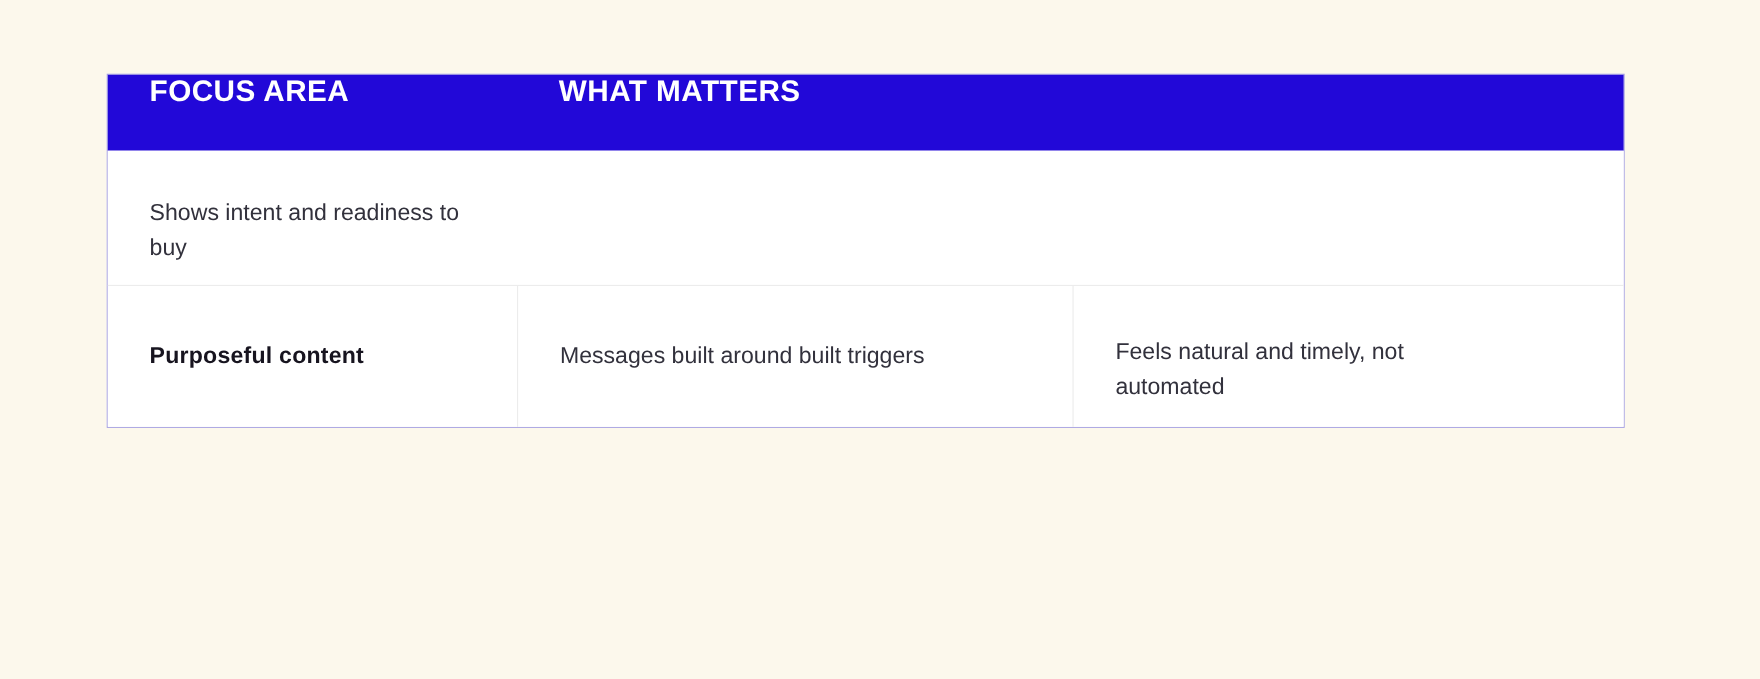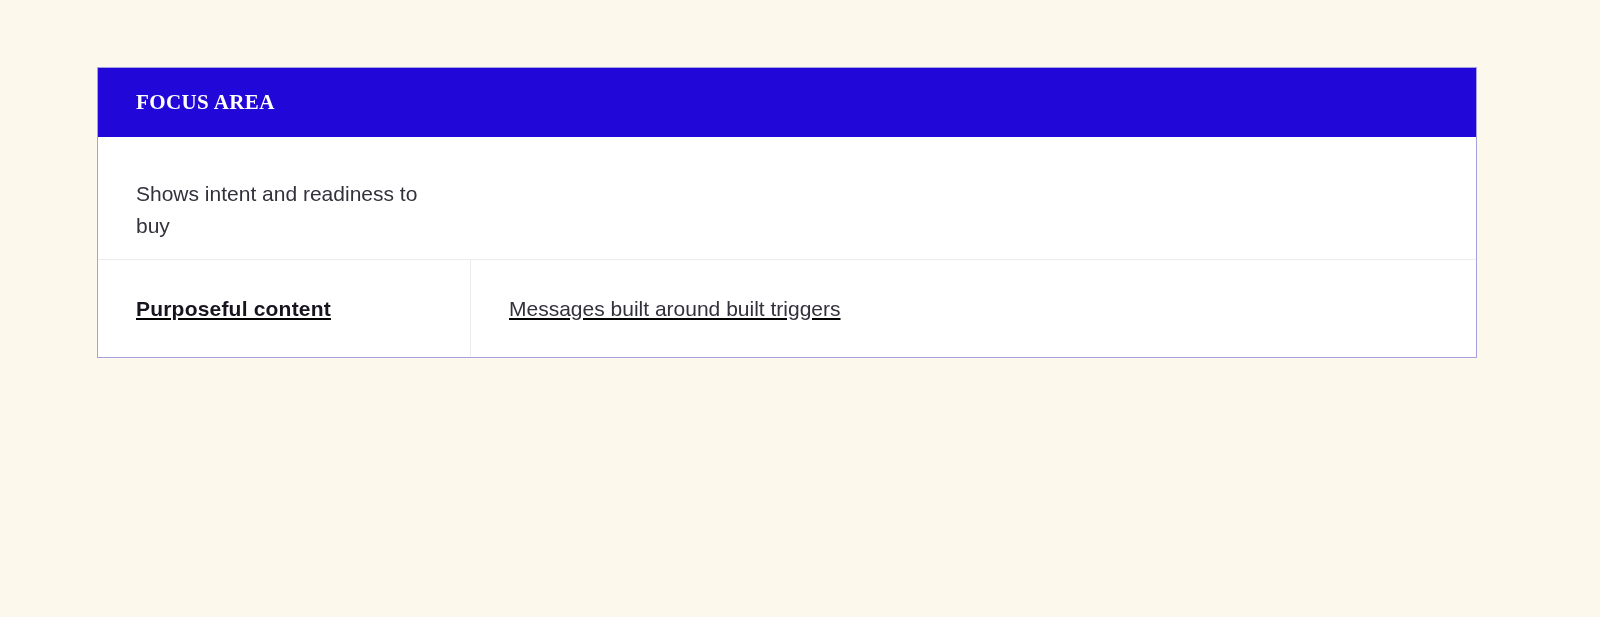--- a/index.html
+++ b/index.html
@@ -36,39 +36,37 @@
   .row {
     display: grid;
     grid-template-columns: 372px 505px 501px;
   }
   .thead {
     background: var(--header-bg);
     height: 69px;
   }
   .th {
     display: flex;
-    align-items: center;
     padding-left: 38px;
     padding-right: 20px;
     color: var(--header-text);
-    font-size: 21px;
+    font-size: 27px;
     font-weight: 800;
     letter-spacing: 0.4px;
     text-transform: uppercase;
-    font-family: Liberation Serif, serif;
   }
   .tr {
     background: var(--cell-bg);
   }
   .tr + .tr {
     border-top: 1px solid var(--divider);
   }
   .tr-1 { height: 122px; }
   .tr-2 { height: 131px; }
-  .tr-3 { height: 98px; text-decoration: underline; }
+  .tr-3 { height: 129px; }
   .td {
     display: flex;
     align-items: center;
     padding-left: 38px;
     padding-right: 24px;
     font-size: 21px;
     line-height: 32px;
     color: var(--body-text);
   }
   .td + .td {
@@ -85,32 +83,38 @@
 </head>
 <body>
 
 <div class="canvas">
   <div class="table">
 
     <div class="row thead">
       <div class="th">
         <span class="cell-text">FOCUS AREA</span>
       </div>
+      <div class="th">
+        <span class="cell-text">WHAT MATTERS</span>
+      </div>
     </div>
 
     <div class="row tr tr-1">
       <div class="td td-why">
         <span class="cell-text">Shows intent and readiness to buy</span>
       </div>
     </div>
 
 
     <div class="row tr tr-3">
       <div class="td td-focus">
         <span class="cell-text">Purposeful content</span>
       </div>
       <div class="td td-what">
         <span class="cell-text">Messages built around built triggers</span>
       </div>
+      <div class="td td-why">
+        <span class="cell-text">Feels natural and timely, not automated</span>
+      </div>
     </div>
 
   </div>
 </div>
 
 </body></html>

